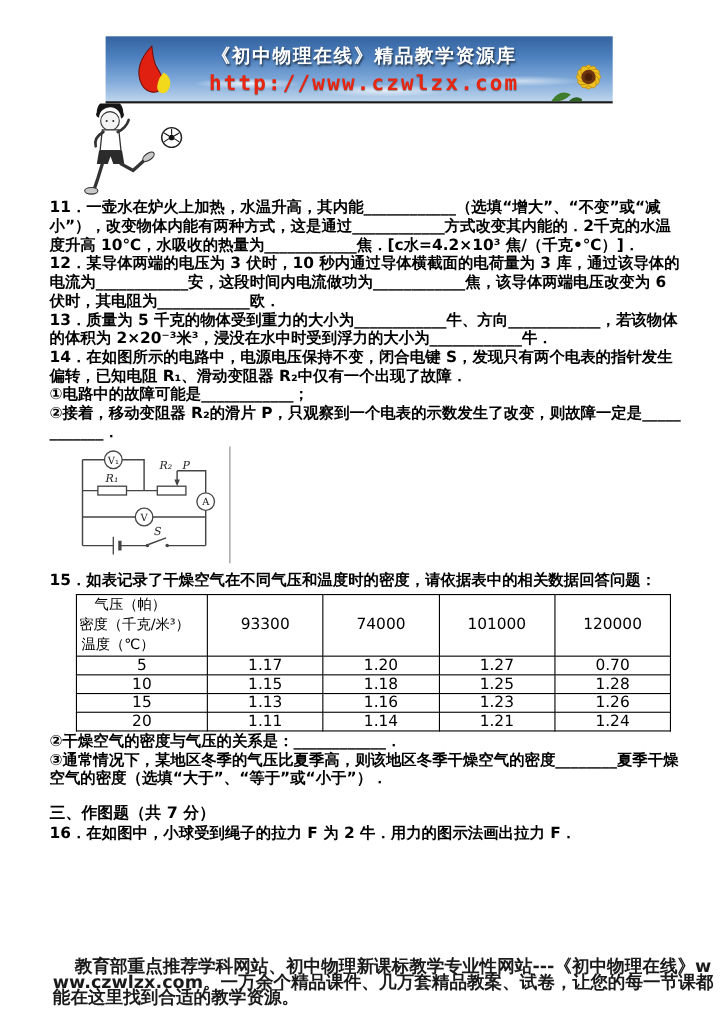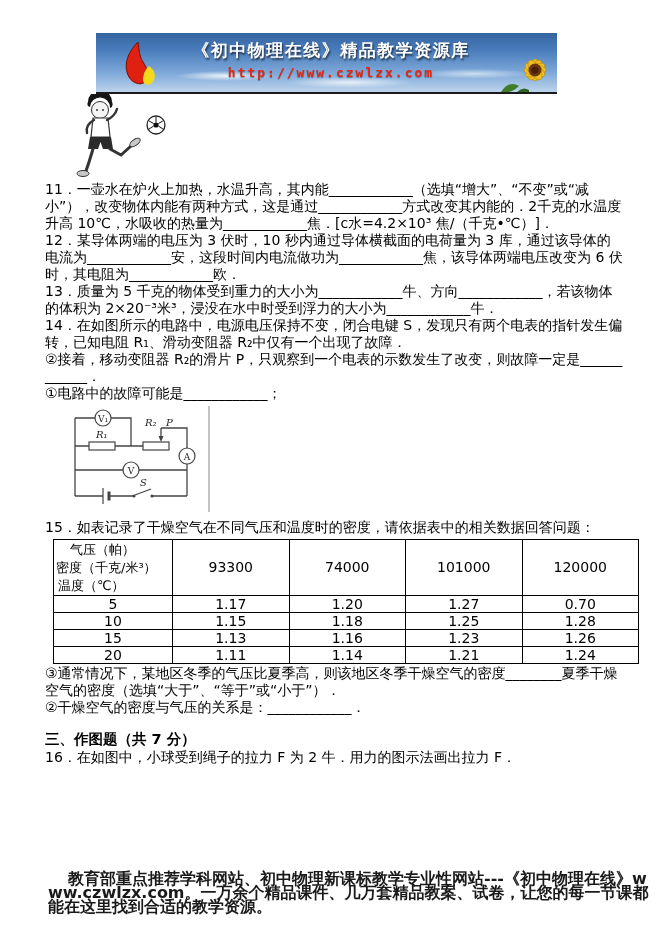--- a/index.html
+++ b/index.html
@@ -11,41 +11,41 @@
           background:linear-gradient(180deg,#35649f 0%,#4b7ebd 30%,#7fa9d9 68%,#bdd4ec 100%);
           border-bottom:2px solid #1a1a1a;overflow:hidden;}
   .banner::before{content:"";position:absolute;left:0;right:0;bottom:4px;height:22px;
           background:radial-gradient(ellipse 70px 7px at 28% 45%,rgba(255,255,255,.85),transparent 70%),
                      radial-gradient(ellipse 90px 8px at 55% 75%,rgba(255,255,255,.75),transparent 70%),
                      radial-gradient(ellipse 80px 7px at 82% 35%,rgba(255,255,255,.6),transparent 70%);}
   .flame{position:absolute;left:22px;top:7px;}
   .banner-text{position:absolute;left:70px;top:6px;width:330px;text-align:center;}
   .banner-title{color:#fff;font-weight:bold;font-size:17px;letter-spacing:1.5px;
           text-shadow:1px 2px 2px rgba(0,0,0,.65);white-space:nowrap;}
-  .banner-url{margin-top:3px;color:#e8250f;font-weight:bold;font-size:13px;letter-spacing:2px;
+  .banner-url{margin-top:3px;color:#e8250f;font-weight:bold;font-size:19px;letter-spacing:2px;
           font-family:"DejaVu Sans Mono",monospace;text-shadow:0 1px 1px rgba(0,0,0,.35);}
   .sunflower{position:absolute;right:2px;bottom:-2px;}
 
   
   .boy{position:absolute;left:56px;top:94px;}
 
   
   .bodytext{position:absolute;left:45px;top:181px;width:578px;
           font-size:14px;line-height:17px;word-break:break-all;}
-  .bodytext p{margin:0;}
+  .bodytext p{margin:0;font-weight:bold;}
 
   
   .circuit-wrap{margin:2px 0 1px 10px;width:160px;text-align:right;}
   .cw{stroke:#444;stroke-width:1.3;fill:none;}
   .clabel{font-family:"DejaVu Serif",serif;font-style:italic;font-size:10px;fill:#222;}
   .meter{fill:#fff;stroke:#444;stroke-width:1.2;}
   .mlabel{font-family:"DejaVu Serif",serif;font-size:9px;fill:#222;text-anchor:middle;}
 
   
-  .air-table{border-collapse:collapse;margin:3px 0 1px 8px;width:586px;table-layout:fixed;}
+  .air-table{border-collapse:collapse;margin:3px 0 1px 24px;width:541px;table-layout:fixed;}
   .air-table th,.air-table td{border:1.6px solid #000;font-weight:normal;font-size:14px;
           text-align:center;padding:0;}
   .air-table td{height:16px;line-height:16px;}
   .air-table th{height:55px;}
   .corner{width:118px;}
   .corner div{text-align:left;line-height:18px;font-size:13px;}
   .corner .l1{padding-left:16px;}
   .corner .l2{padding-left:2px;}
   .corner .l3{padding-left:4px;}
 
@@ -103,22 +103,22 @@
     <circle cx="100" cy="31" r="9" fill="#ffffff" stroke="#222" stroke-width="1.3"></circle>
     <circle cx="100" cy="31" r="2.6" fill="#111"></circle>
     <path d="M100 28.4 V23 M102.4 32 L107 35 M97.6 32 L93 35 M102.3 29.6 L106.8 27 M97.7 29.6 L93.2 27" stroke="#111" stroke-width="1" fill="none"></path>
   </svg>
 
   <div class="bodytext">
     <p>11．一壶水在炉火上加热，水温升高，其内能____________（选填“增大”、“不变”或“减小”），改变物体内能有两种方式，这是通过____________方式改变其内能的．2千克的水温度升高 10℃，水吸收的热量为____________焦．[c水=4.2×10³ 焦/（千克•℃）]．</p>
     <p>12．某导体两端的电压为 3 伏时，10 秒内通过导体横截面的电荷量为 3 库，通过该导体的电流为____________安，这段时间内电流做功为____________焦，该导体两端电压改变为 6 伏时，其电阻为____________欧．</p>
     <p>13．质量为 5 千克的物体受到重力的大小为____________牛、方向____________，若该物体的体积为 2×20⁻³米³，浸没在水中时受到浮力的大小为____________牛．</p>
     <p>14．在如图所示的电路中，电源电压保持不变，闭合电键 S，发现只有两个电表的指针发生偏转，已知电阻 R₁、滑动变阻器 R₂中仅有一个出现了故障．</p>
+    <p>①电路中的故障可能是____________；</p>
     <p>②接着，移动变阻器 R₂的滑片 P，只观察到一个电表的示数发生了改变，则故障一定是____________．</p>
-    <p>①电路中的故障可能是____________；</p>
 
     <div class="circuit-wrap">
       <svg width="152" height="110" viewBox="0 0 152 110">
 
         <path d="M146 2 V108" stroke="#888" stroke-width="1" fill="none"></path>
 
         <path class="cw" d="M12 14 H32 M48 14 H68 V42"></path>
         <circle class="meter" cx="40" cy="14" r="8"></circle>
         <text class="mlabel" x="40" y="17.5">V₁</text>
 
@@ -190,22 +190,22 @@
       <tr>
         <td>20</td>
         <td>1.11</td>
         <td>1.14</td>
         <td>1.21</td>
         <td>1.24</td>
       </tr>
     </tbody>
       </table>
 
+    <p>②干燥空气的密度与气压的关系是：____________．</p>
     <p>③通常情况下，某地区冬季的气压比夏季高，则该地区冬季干燥空气的密度________夏季干燥空气的密度（选填“大于”、“等于”或“小于”）．</p>
-    <p>②干燥空气的密度与气压的关系是：____________．</p>
 
     <p class="section-heading">三、作图题（共 7 分）</p>
     <p>16．在如图中，小球受到绳子的拉力 F 为 2 牛．用力的图示法画出拉力 F．</p>
   </div>
 
   <p class="footer">教育部重点推荐学科网站、初中物理新课标教学专业性网站---《初中物理在线》www.czwlzx.com。一万余个精品课件、几万套精品教案、试卷，让您的每一节课都能在这里找到合适的教学资源。</p>
 
 </div>
 
 </body></html>

